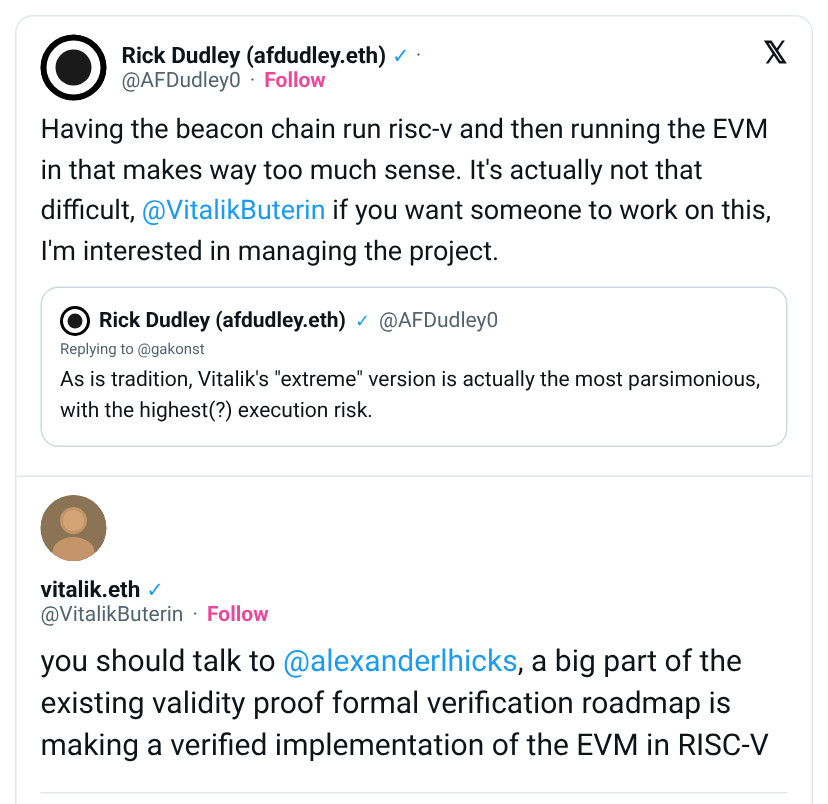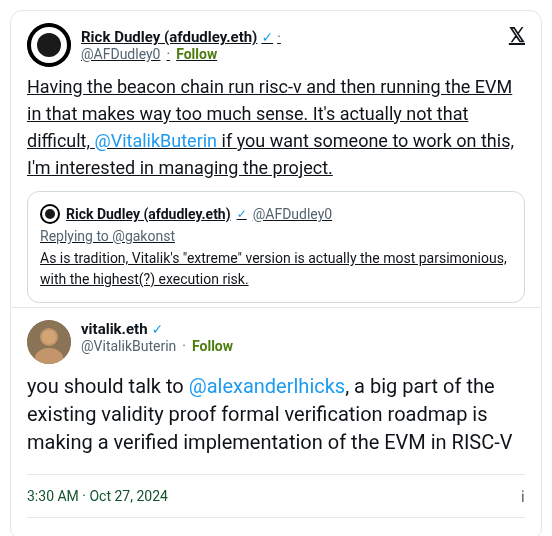--- a/index.html
+++ b/index.html
@@ -15,23 +15,22 @@
     .tweet-container {
       border: 1px solid #e1e8ed;
       border-radius: 12px;
       overflow: hidden;
       margin: 10px;
       background: #fff;
     }
 
     
     .first-tweet {
-      padding: 12px 16px 4px;
+      padding: 12px 16px 19px;
       border-bottom: 1px solid #e1e8ed;
-      text-decoration: underline;
     }
 
     .tweet-header {
       display: flex;
       align-items: flex-start;
       justify-content: space-between;
       margin-bottom: 6px;
     }
 
     .tweet-header-left {
@@ -118,21 +117,21 @@
       color: #536471;
       font-size: 14px;
     }
 
     .tweet-date {
       color: #536471;
       font-size: 14px;
     }
 
     .follow-link {
-      color: #4d7c0f;
+      color: #ec4899;
       font-size: 14px;
       font-weight: 700;
       cursor: pointer;
       text-decoration: none;
     }
 
     .handle {
       color: #536471;
       font-size: 14px;
     }
@@ -203,41 +202,42 @@
       font-weight: 700;
       font-size: 14px;
     }
 
     .quoted-handle {
       color: #536471;
       font-size: 14px;
     }
 
     .quoted-replying {
-      font-size: 14px;
+      font-size: 10px;
       color: #536471;
       margin-bottom: 4px;
     }
 
     .quoted-body {
       font-size: 14px;
       line-height: 1.5;
       color: #0f1419;
     }
 
     
     .second-tweet {
       padding: 12px 16px 0;
     }
 
     .vitalik-tweet-header {
       display: flex;
       align-items: flex-start;
       gap: 10px;
       margin-bottom: 8px;
+      flex-direction: column;
     }
 
     .vitalik-info {
       display: flex;
       flex-direction: column;
     }
 
     .vitalik-name-row {
       display: flex;
       align-items: center;

